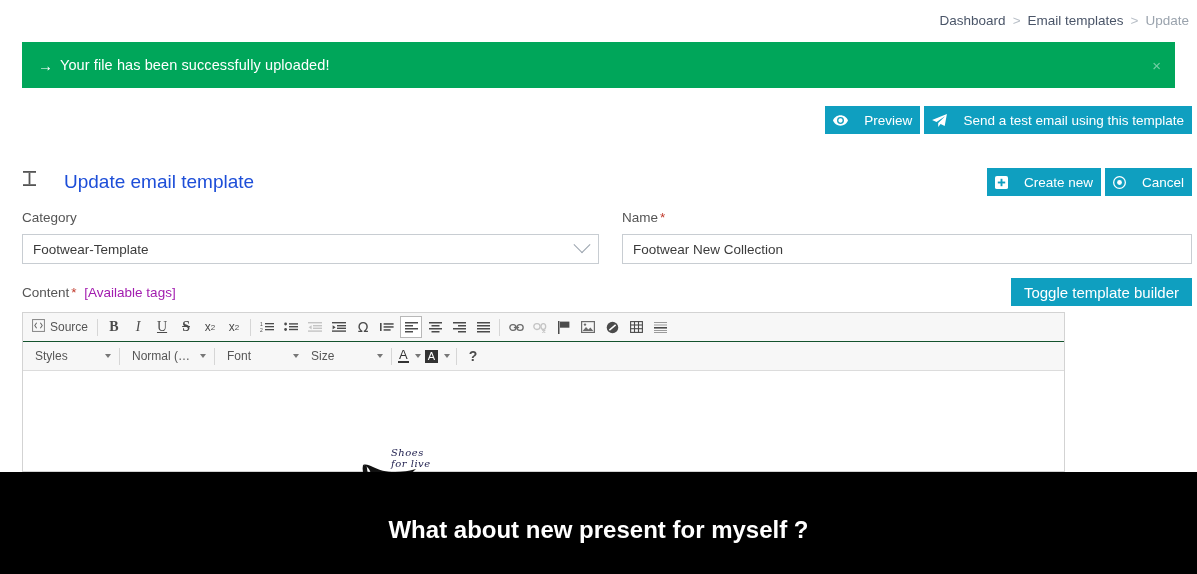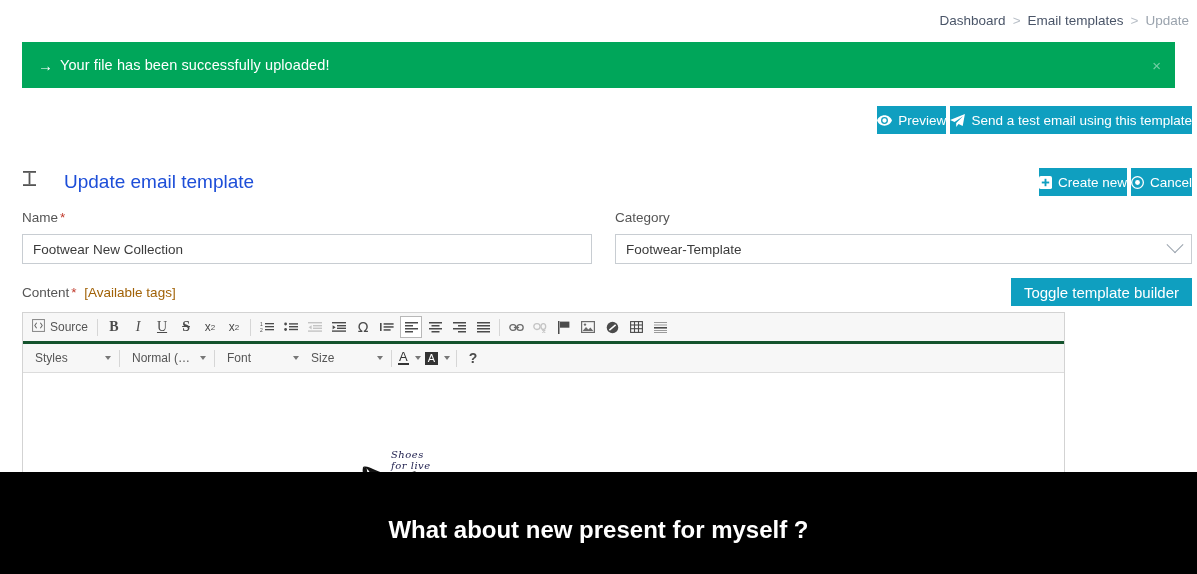--- a/index.html
+++ b/index.html
@@ -74,22 +74,22 @@
     gap: 4px;
   }
   .btn {
     background: #0f9fc0;
     color: #fff;
     border: none;
     font-family: "Liberation Sans", sans-serif;
     font-size: 13.5px;
     display: inline-flex;
     align-items: center;
-    gap: 6px;
-    padding: 0 0;
+    gap: 16px;
+    padding: 0 8px;
     height: 28px;
     cursor: pointer;
     white-space: nowrap;
   }
   .btn svg { display:block; }
 
   
   .title-row {
     position: absolute;
     left: 22px;
@@ -162,21 +162,21 @@
   .content-row {
     position: absolute;
     left: 22px;
     right: 5px;
     top: 278px;
     display: flex;
     align-items: center;
     justify-content: space-between;
   }
   .content-label { font-size: 13.5px; color: #555; }
-  .tags-link { color: #a16207; margin-left: 4px; cursor: pointer; }
+  .tags-link { color: #a21caf; margin-left: 4px; cursor: pointer; }
   .btn-toggle {
     background: #0f9fc0;
     color: #fff;
     border: none;
     font-size: 15px;
     height: 28px;
     padding: 0 13px;
     cursor: pointer;
     font-family: "Liberation Sans", sans-serif;
   }
@@ -194,21 +194,21 @@
   .toolbar {
     background: #f7f7f7;
     border-bottom: 1px solid #dcdcdc;
   }
   .tb-row {
     display: flex;
     align-items: center;
     height: 28px;
     padding: 0 4px;
   }
-  .tb-row.second { border-top: 3px solid #14532d; }
+  .tb-row.second { border-top: 1px solid #14532d; }
   .tb-btn {
     width: 22px; height: 22px;
     display: inline-flex;
     align-items: center;
     justify-content: center;
     cursor: pointer;
     color: #4b4b4b;
     font-size: 13px;
     margin: 0 1px;
     box-sizing: border-box;
@@ -358,34 +358,34 @@
           <circle cx="7" cy="7" r="6.3" fill="none" stroke="#fff" stroke-width="1.4"></circle>
           <circle cx="7" cy="7" r="2.6" fill="#fff"></circle>
         </svg>
       </span>
       <span>Cancel</span>
     </button>
   </div>
 </div>
 
 <div class="form-row">
+  <div class="field cat">
+    <div class="field-label">Category</div>
+    <div class="select-box">
+      <span>Footwear-Template</span>
+      <span class="chev"></span>
+    </div>
+  </div>
+
   <div class="field name">
     <div class="field-label">
       <span>Name</span><span class="req">*</span>
     </div>
     <div class="input-box">
       <span>Footwear New Collection</span>
-    </div>
-  </div>
-
-  <div class="field cat">
-    <div class="field-label">Category</div>
-    <div class="select-box">
-      <span>Footwear-Template</span>
-      <span class="chev"></span>
     </div>
   </div>
 </div>
 
 <div class="content-row">
   <div class="content-label">
     <span>Content</span><span class="req">*</span>
     <span class="tags-link">[Available tags]</span>
   </div>
   <button class="btn-toggle">Toggle template builder</button>

